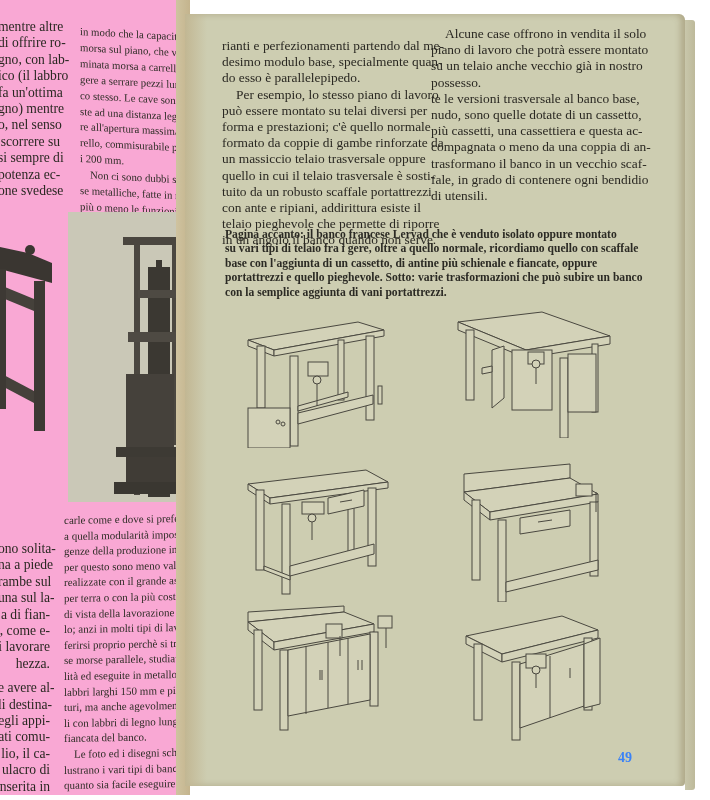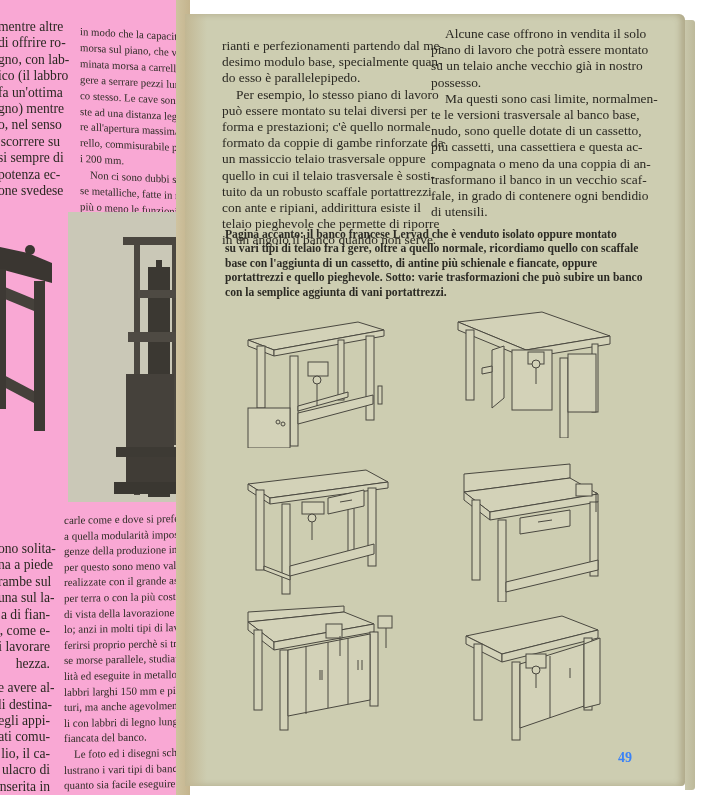--- a/index.html
+++ b/index.html
@@ -142,21 +142,20 @@
   <span class="line">con ante e ripiani, addirittura esiste il</span>
   <span class="line">telaio pieghevole che permette di riporre</span>
   <span class="line">in un angolo il banco quando non serve.</span>
 </div>
 
 <div class="col" style="left:421px;top:26px;width:212px;margin-left:10px;">
   <span class="line" style="padding-left:14px">Alcune case offrono in vendita il solo</span>
   <span class="line">piano di lavoro che potrà essere montato</span>
   <span class="line">su un telaio anche vecchio già in nostro</span>
   <span class="line">possesso.</span>
-  <span class="line" style="padding-left:14px">Ma questi sono casi limite, normalmen-</span>
   <span class="line">te le versioni trasversale al banco base,</span>
   <span class="line">nudo, sono quelle dotate di un cassetto,</span>
   <span class="line">più cassetti, una cassettiera e questa ac-</span>
   <span class="line">compagnata o meno da una coppia di an-</span>
   <span class="line">trasformano il banco in un vecchio scaf-</span>
   <span class="line">fale, in grado di contenere ogni bendidio</span>
   <span class="line">di utensili.</span>
 </div>
 
 <div class="caption">

